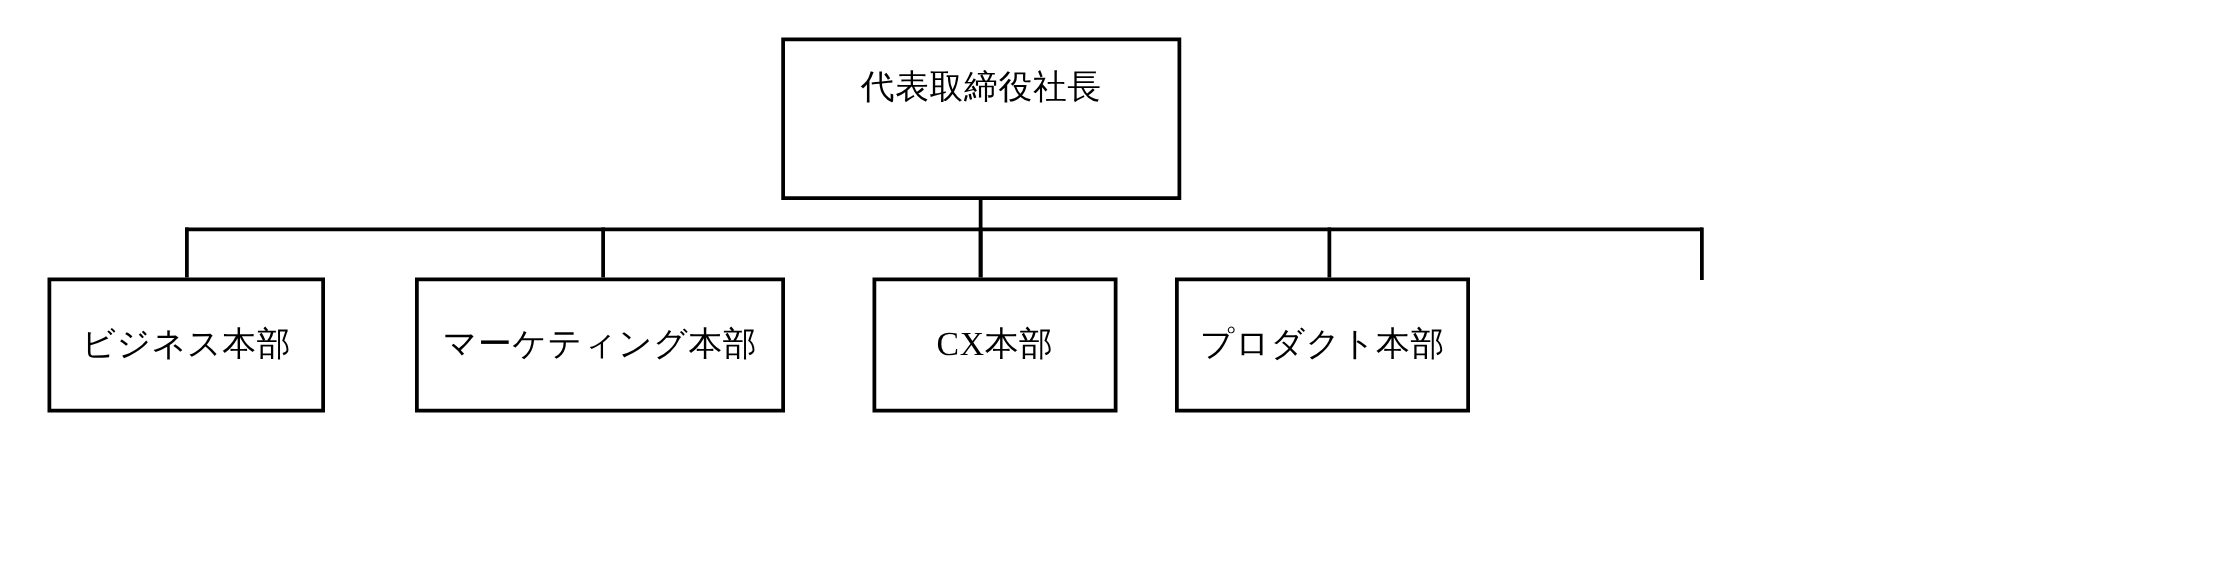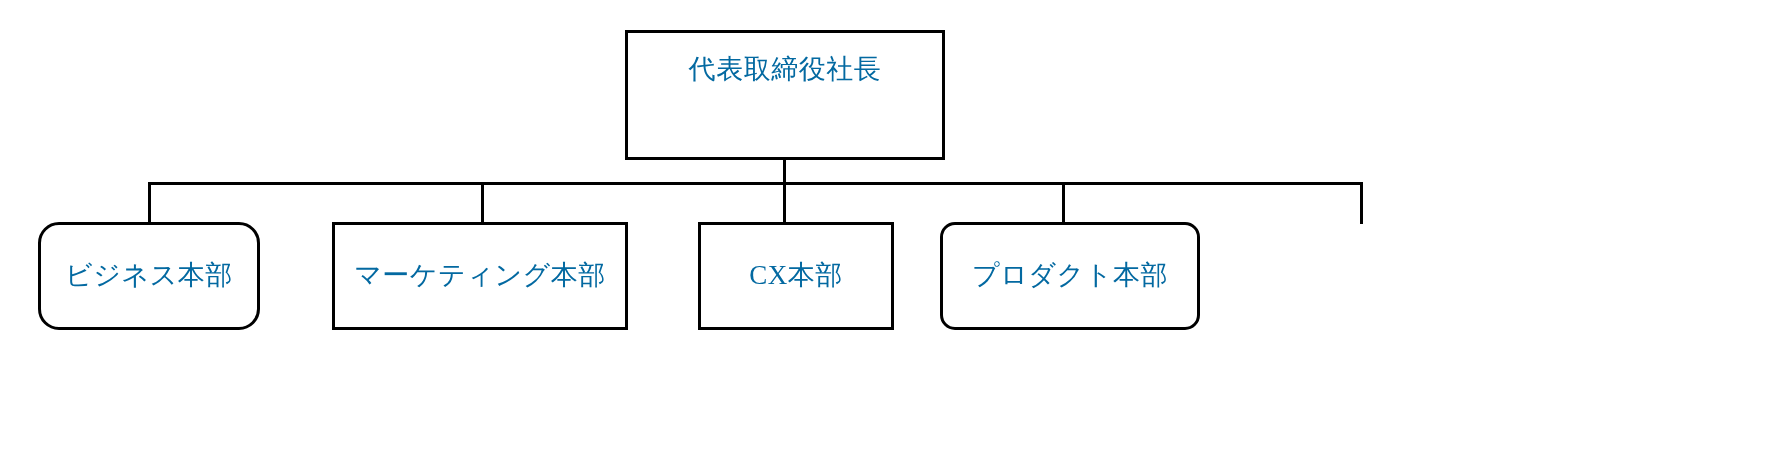--- a/index.html
+++ b/index.html
@@ -17,21 +17,21 @@
   }
   .node {
     position: absolute;
     box-sizing: border-box;
     background: #ffffff;
     border: 3px solid #000000;
     display: flex;
     align-items: center;
     justify-content: center;
     text-align: center;
-    color: #0369a1;
+    color: #000000;
     line-height: 1.1;
   }
   .node-label {
     display: block;
     white-space: nowrap;
     letter-spacing: 0.02em;
   }
   .root-node {
     left: 625px;
     top: 30px;
@@ -39,24 +39,24 @@
     height: 130px;
     align-items: flex-start;
     padding-top: 22px;
     font-size: 27px;
   }
   .child-node {
     top: 222px;
     height: 108px;
     font-size: 27px;
   }
-  .child-0 { left: 38px;   width: 222px; border-radius: 21px; }
+  .child-0 { left: 38px;   width: 222px; }
   .child-1 { left: 332px;  width: 296px; }
   .child-2 { left: 698px;  width: 196px; }
-  .child-3 { left: 940px;  width: 260px; border-radius: 15px; }
+  .child-3 { left: 940px;  width: 236px; }
   .child-4 { left: 1252px; width: 222px; }
 
   .connector {
     position: absolute;
     background: #000000;
   }
   .v-stem {
     left: 783px;
     top: 158px;
     width: 3px;

